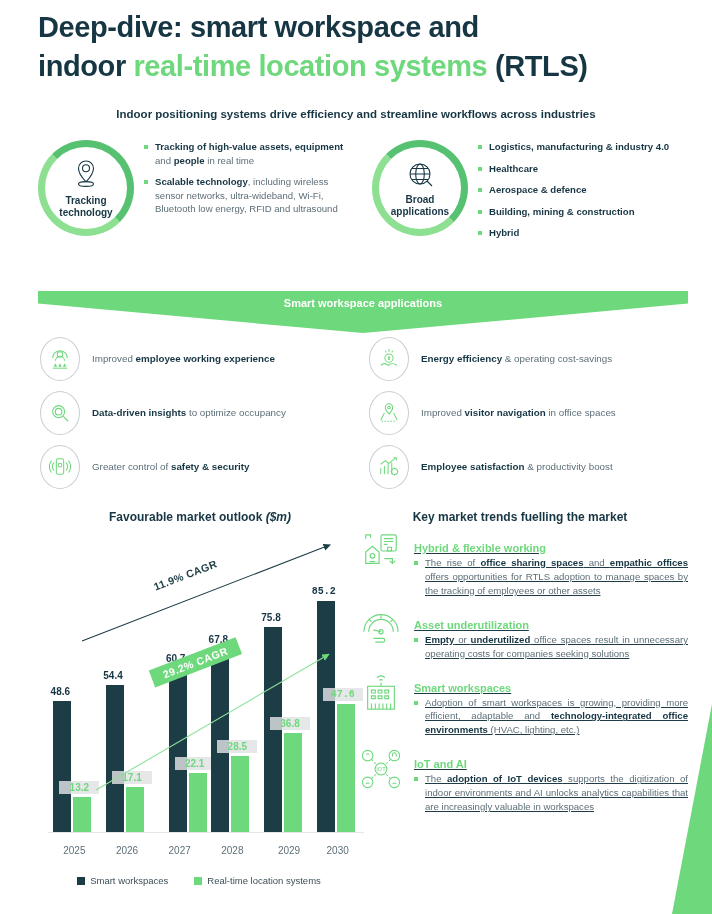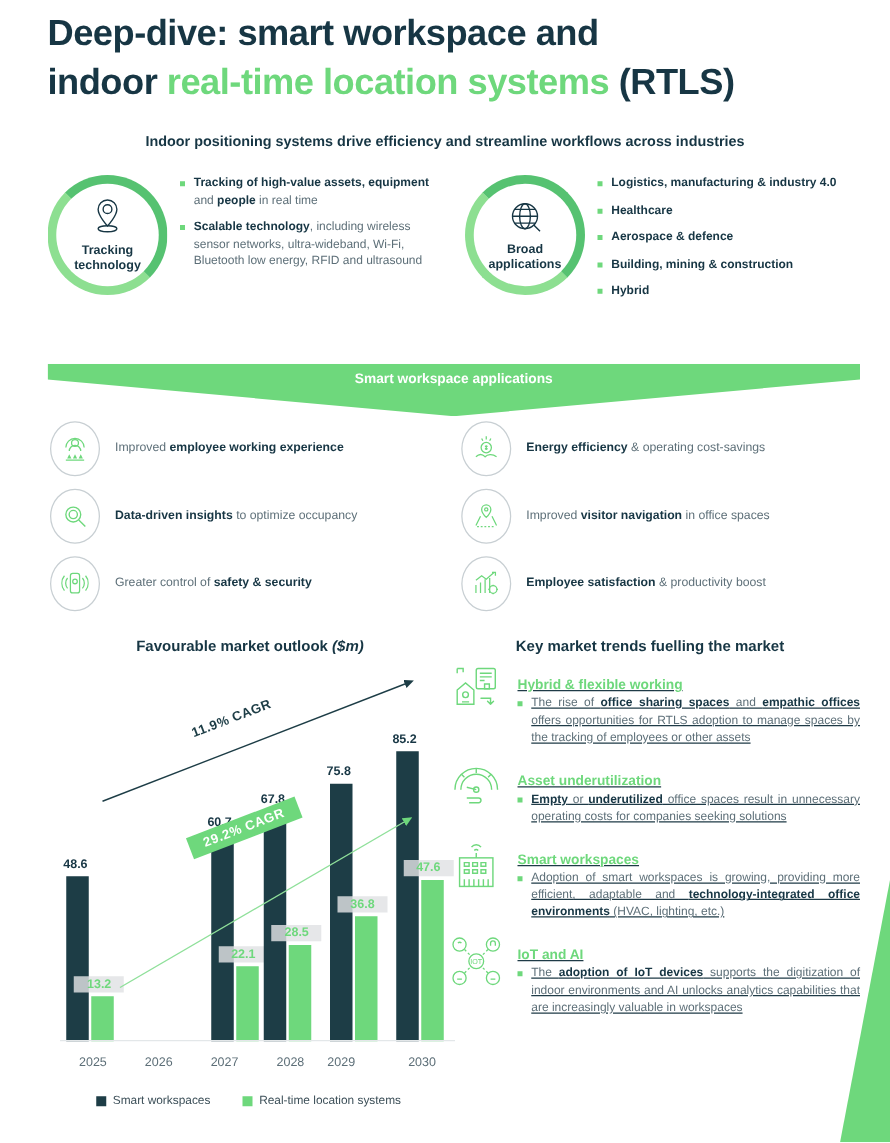--- a/index.html
+++ b/index.html
@@ -451,39 +451,45 @@
   <div class="sec-head-right">Key market trends fuelling the market</div>
 
   <div class="chart">
     <div class="plot" id="plot">
         <div class="group" style="left: 3.33333px; height: 250px;">
           <div class="bar dark" style="height: 132.065px;"></div>
           <div class="bar green" style="height: 35.8696px;"></div>
           <div class="bar-label dark-lbl" style="bottom: 136.065px;">48.6</div>
           <div class="bar-label green-lbl" style="bottom: 38.8696px;">13.2</div>
         </div>
+        <div class="group" style="left: 56px; height: 250px;">
+          <div class="bar dark" style="height: 147.826px;"></div>
+          <div class="bar green" style="height: 46.4674px;"></div>
+          <div class="bar-label dark-lbl" style="bottom: 151.826px;">54.4</div>
+          <div class="bar-label green-lbl" style="bottom: 49.4674px;">17.1</div>
+        </div>
         <div class="group" style="left: 108.667px; height: 250px; margin-left: 10px;">
           <div class="bar dark" style="height: 164.946px;"></div>
           <div class="bar green" style="height: 60.0543px;"></div>
           <div class="bar-label dark-lbl" style="bottom: 168.946px;">60.7</div>
           <div class="bar-label green-lbl" style="bottom: 63.0543px;">22.1</div>
         </div>
         <div class="group" style="left: 161.333px; height: 250px;">
           <div class="bar dark" style="height: 184.239px;"></div>
           <div class="bar green" style="height: 77.4457px;"></div>
           <div class="bar-label dark-lbl" style="bottom: 188.239px; margin-top: 48px;">67.8</div>
           <div class="bar-label green-lbl" style="bottom: 80.4457px;">28.5</div>
         </div>
         <div class="group" style="left: 214px; height: 250px;">
           <div class="bar dark" style="height: 205.978px;"></div>
           <div class="bar green" style="height: 100px;"></div>
           <div class="bar-label dark-lbl" style="bottom: 209.978px;">75.8</div>
           <div class="bar-label green-lbl" style="bottom: 103px;">36.8</div>
         </div>
-        <div class="group" style="left: 266.667px; height: 250px;">
+        <div class="group" style="left: 266.667px; height: 250px; font-family: Liberation Mono, monospace;">
           <div class="bar dark" style="height: 231.522px;"></div>
           <div class="bar green" style="height: 129.348px;"></div>
           <div class="bar-label dark-lbl" style="bottom: 235.522px;">85.2</div>
           <div class="bar-label green-lbl" style="bottom: 132.348px;">47.6</div>
         </div>
       </div>
     <div class="axis-line"></div>
 
     <svg width="330" height="360" style="position:absolute;left:0;top:0;pointer-events:none">
       <defs>
@@ -508,21 +514,21 @@
         </div>
         <div class="legend-item">
           <span class="legend-swatch" style="background: rgb(110, 216, 124);"></span>
           <span>Real-time location systems</span>
         </div>
       </div>
   <div class="xlabel" style="left: 17.3333px;">2025</div>
       <div class="xlabel" style="left: 70px;">2026</div>
       <div class="xlabel" style="left: 122.667px;">2027</div>
       <div class="xlabel" style="left: 175.333px;">2028</div>
-      <div class="xlabel" style="left: 216px;">2029</div>
+      <div class="xlabel" style="left: 232px;">2029</div>
       <div class="xlabel" style="left: 280.667px;">2030</div>
     </div>
 
   <div class="trends" id="trends">
       <div class="trend">
         <div class="trend-icon">
           <svg width="42" height="40" viewBox="0 0 44 42" fill="none" stroke="#6ed87c" stroke-width="1.2">
             <rect x="22" y="3" width="16" height="17" rx="1.5"></rect>
             <path d="M25 7h10M25 10h10M25 13h4"></path>
             <path d="M29 16h4v4h-4z"></path>

